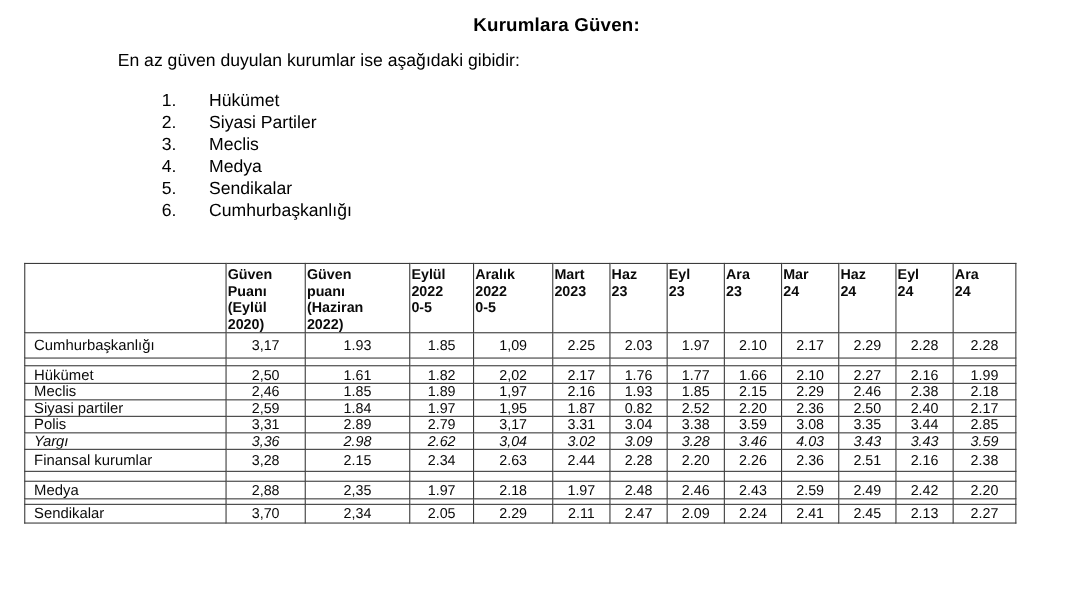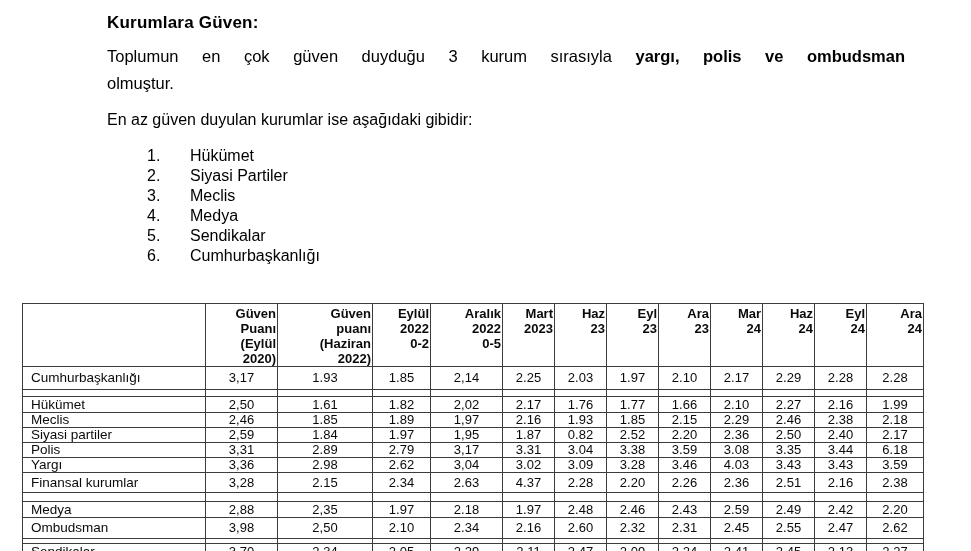--- a/index.html
+++ b/index.html
@@ -9,21 +9,21 @@
     color: #000;
     font-family: "Liberation Sans", sans-serif;
     overflow: hidden;
   }
   .page { position: relative; width: 971px; height: 551px; }
 
   .content { margin: 13px 66px 0 107px; }
 
   .doc-heading {
     font-size: 17px; font-weight: bold;
-    margin: 0; line-height: 20px; letter-spacing: 0.2px;
+    margin: 0; line-height: 20px; letter-spacing: 0.2px; text-align: center;
   }
 
   .para-intro {
     margin: 10px 0 0 0;
     font-size: 16.5px; line-height: 27px;
   }
   
   .justify-line { text-align: justify; height: 27px; overflow: hidden; }
   .justify-line::after { content: ""; display: inline-block; width: 100%; }
   .para-intro .line2 { line-height: 27px; }
@@ -41,44 +41,40 @@
     display: inline-block; width: 43px;
   }
 
   table.trust-table {
     border-collapse: collapse; table-layout: fixed;
     width: 901px; margin: 37px 0 0 22px;
     font-size: 13px; color: #0a0a0a;
   }
   .trust-table th, .trust-table td { border: 1px solid #3c3c3c; overflow: hidden; }
   .trust-table th {
-    font-weight: bold; text-align: right; vertical-align: top;
+    font-weight: bold; text-align: left; vertical-align: top;
     padding: 2px 1px 0 1px; line-height: 15px; white-space: pre-line;
   }
   .trust-table td {
     text-align: center; vertical-align: middle;
     padding: 0 1px; line-height: 14px;
   }
   .trust-table td.row-label {
     text-align: left; padding-left: 8px; font-size: 13.5px;
   }
   .trust-table tr.spacer td { padding: 0; }
 </style>
 </head>
 <body>
 
 <div class="page">
   <div class="content">
 
     <div class="doc-heading">Kurumlara Güven:</div>
 
-    <div class="para-intro">
-      <div class="justify-line"><span>Toplumun en çok güven duyduğu 3 kurum sırasıyla </span><b>yargı, polis ve ombudsman</b></div>
-      <div class="line2"> olmuştur.</div>
-    </div>
 
     <div class="para-sub">En az güven duyulan kurumlar ise aşağıdaki gibidir:</div>
 
     <ol class="least-list">
       <li>Hükümet</li>
       <li>Siyasi Partiler</li>
       <li>Meclis</li>
       <li>Medya</li>
       <li>Sendikalar</li>
       <li>Cumhurbaşkanlığı</li>
@@ -107,21 +103,21 @@
           <th>Güven
 Puanı
 (Eylül
 2020)</th>
           <th>Güven
 puanı
 (Haziran
 2022)</th>
           <th>Eylül
 2022
-0-2</th>
+0-5</th>
           <th>Aralık
 2022
 0-5</th>
           <th>Mart
 2023</th>
           <th>Haz
 23</th>
           <th>Eyl
 23</th>
           <th>Ara
@@ -135,21 +131,21 @@
           <th>Ara
 24</th>
         </tr>
       </thead>
       <tbody>
         <tr style="height: 23px;">
           <td class="row-label">Cumhurbaşkanlığı</td>
           <td>3,17</td>
           <td>1.93</td>
           <td>1.85</td>
-          <td>2,14</td>
+          <td>1,09</td>
           <td>2.25</td>
           <td>2.03</td>
           <td>1.97</td>
           <td>2.10</td>
           <td>2.17</td>
           <td>2.29</td>
           <td>2.28</td>
           <td>2.28</td>
         </tr>
         <tr class="spacer" style="height: 7px;">
@@ -218,44 +214,44 @@
           <td>2.89</td>
           <td>2.79</td>
           <td>3,17</td>
           <td>3.31</td>
           <td>3.04</td>
           <td>3.38</td>
           <td>3.59</td>
           <td>3.08</td>
           <td>3.35</td>
           <td>3.44</td>
-          <td>6.18</td>
-        </tr>
-        <tr style="height: 15px;">
+          <td>2.85</td>
+        </tr>
+        <tr style="height: 15px; font-style: italic;">
           <td class="row-label">Yargı</td>
           <td>3,36</td>
           <td>2.98</td>
           <td>2.62</td>
           <td>3,04</td>
           <td>3.02</td>
           <td>3.09</td>
           <td>3.28</td>
           <td>3.46</td>
           <td>4.03</td>
           <td>3.43</td>
           <td>3.43</td>
           <td>3.59</td>
         </tr>
         <tr style="height: 20px;">
           <td class="row-label">Finansal kurumlar</td>
           <td>3,28</td>
           <td>2.15</td>
           <td>2.34</td>
           <td>2.63</td>
-          <td>4.37</td>
+          <td>2.44</td>
           <td>2.28</td>
           <td>2.20</td>
           <td>2.26</td>
           <td>2.36</td>
           <td>2.51</td>
           <td>2.16</td>
           <td>2.38</td>
         </tr>
         <tr class="spacer" style="height: 9px;">
           <td></td>
@@ -280,35 +276,20 @@
           <td>2.18</td>
           <td>1.97</td>
           <td>2.48</td>
           <td>2.46</td>
           <td>2.43</td>
           <td>2.59</td>
           <td>2.49</td>
           <td>2.42</td>
           <td>2.20</td>
         </tr>
-        <tr style="height: 21px;">
-          <td class="row-label">Ombudsman</td>
-          <td>3,98</td>
-          <td>2,50</td>
-          <td>2.10</td>
-          <td>2.34</td>
-          <td>2.16</td>
-          <td>2.60</td>
-          <td>2.32</td>
-          <td>2.31</td>
-          <td>2.45</td>
-          <td>2.55</td>
-          <td>2.47</td>
-          <td>2.62</td>
-        </tr>
         <tr class="spacer" style="height: 5px;">
           <td></td>
           <td></td>
           <td></td>
           <td></td>
           <td></td>
           <td></td>
           <td></td>
           <td></td>
           <td></td>

